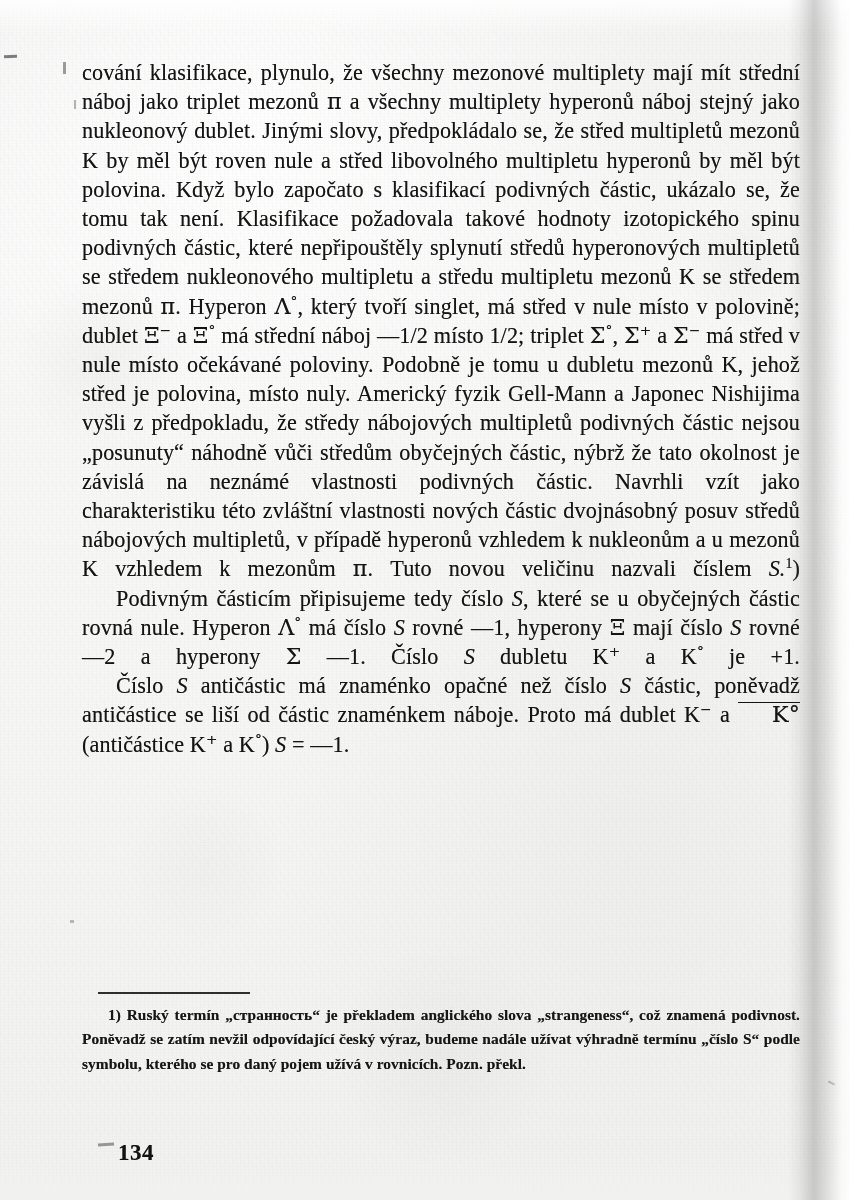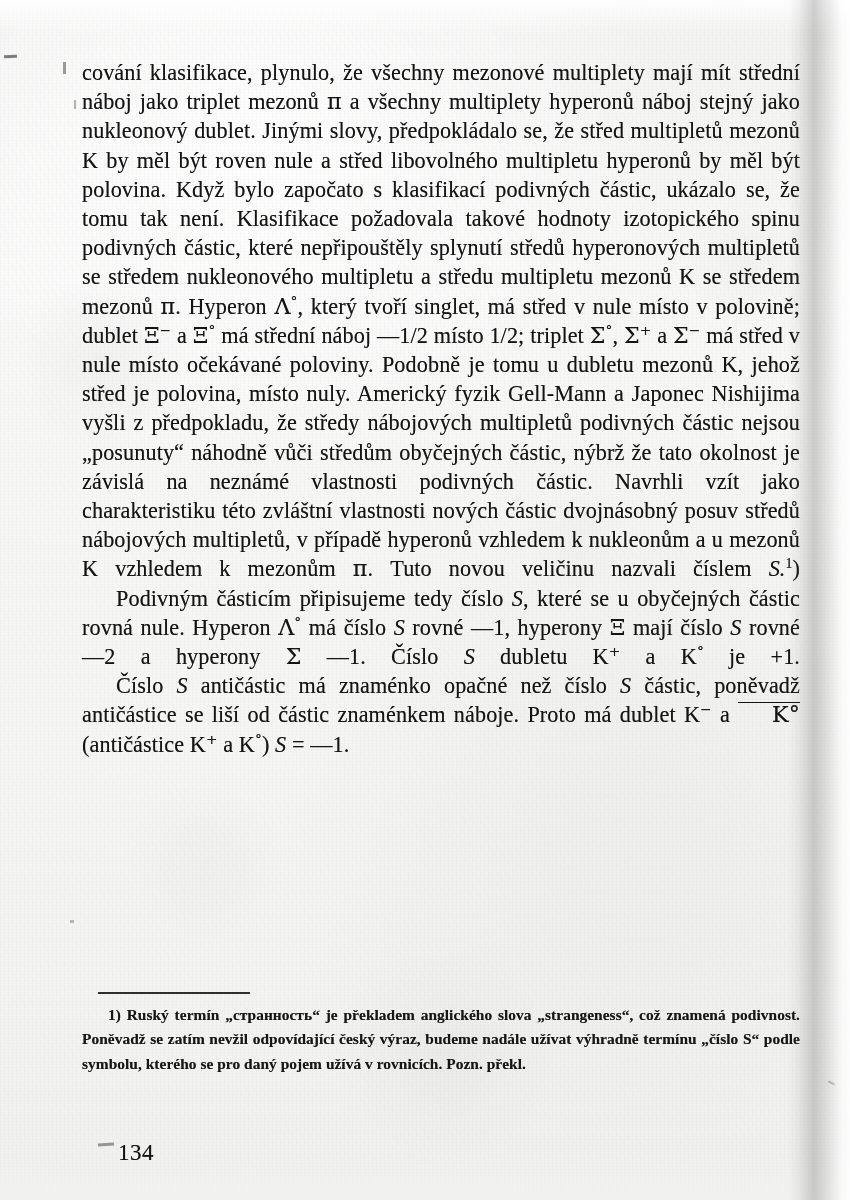--- a/index.html
+++ b/index.html
@@ -150,21 +150,21 @@
     text-indent: 26px;
     text-shadow: 0 0 0.5px rgba(25,25,25,0.5);
   }
 
   
   .folio {
     position: absolute;
     left: 118px;
     top: 1140px;
     font-size: 23px;
-    font-weight: 400;
+    font-weight: 700;
     letter-spacing: .5px;
     color: #121212;
     text-shadow: 0 0 0.6px rgba(25,25,25,0.6);
   }
   .folio-tick {
     position: absolute;
     left: 98px;
     top: 1143px;
     width: 16px;
     height: 3px;

